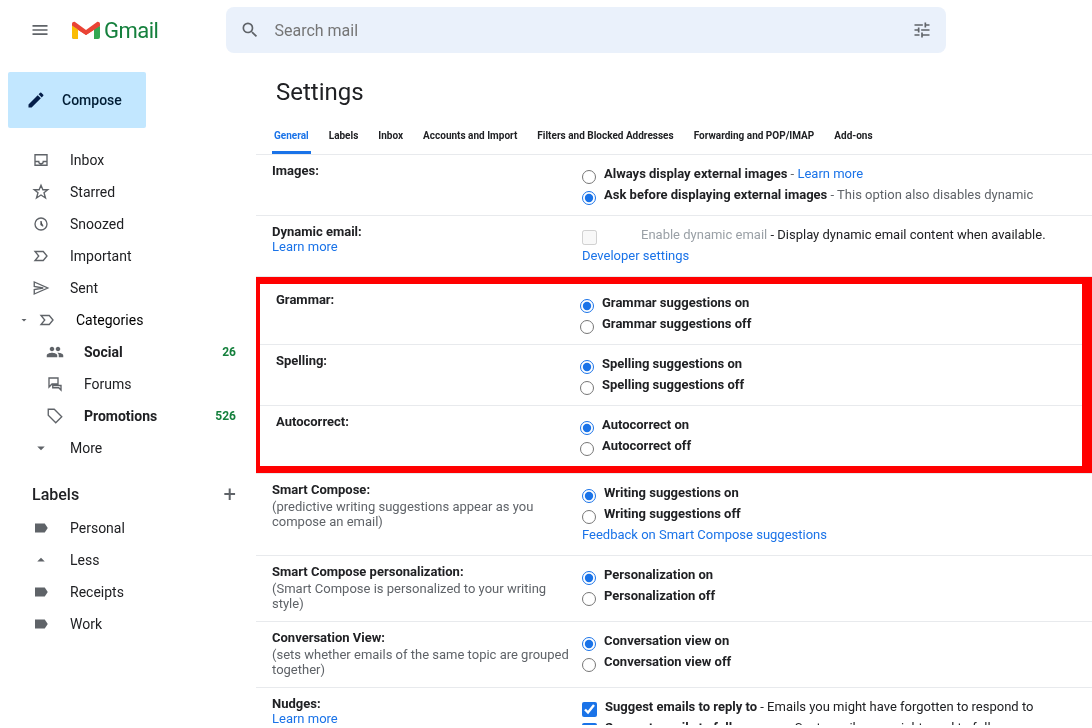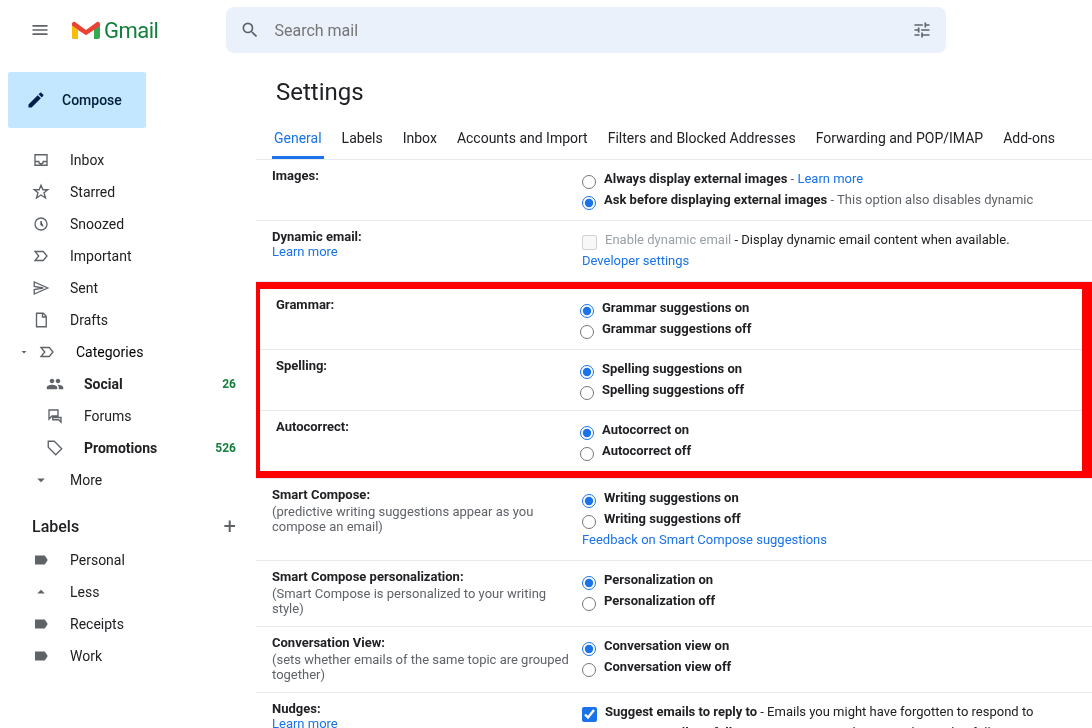--- a/index.html
+++ b/index.html
@@ -20,37 +20,37 @@
 .nav-count { font-size: 12px; color: #5f6368; }
 .nav-item.bold .nav-label { font-weight: 700; }
 .nav-item.bold .nav-count { font-weight: 700; color: #15803d; }
 .nav-expand { display: flex; align-items: center; height: 32px; padding-left: 10px; gap: 6px; cursor: pointer; font-size: 14px; }
 .labels-header { display: flex; align-items: center; justify-content: space-between; padding: 0 12px 0 24px; height: 36px; margin-top: 12px; }
 .labels-title { font-size: 16px; font-weight: 500; color: #202124; }
 .plus-btn { font-size: 22px; color: #5f6368; cursor: pointer; }
 .main { flex: 1; overflow: hidden; background: #fff; border-radius: 16px 0 0 0; }
 .page-title { font-size: 24px; color: #202124; padding: 18px 20px 14px 20px; }
 .tabs { display: flex; gap: 16px; padding: 0 16px; border-bottom: 1px solid #e8eaed; overflow-x: hidden; white-space: nowrap; }
-.tab { padding: 10px 2px; font-size: 14px; color: #202124; font-weight: 400; cursor: pointer; border-bottom: 3px solid transparent; }
+.tab { padding: 10px 2px; font-size: 10px; color: #202124; font-weight: 700; cursor: pointer; border-bottom: 3px solid transparent; }
 .tab.active { color: #1a73e8; border-bottom-color: #1a73e8; }
 .settings-body { overflow-y: auto; height: calc(728px - 60px - 56px - 42px); }
 .setting-row { display: flex; border-bottom: 1px solid #e8eaed; padding: 8px 16px 10px 16px; font-size: 13px; color: #202124; }
 .setting-label { width: 310px; flex-shrink: 0; padding-right: 12px; }
 .setting-label-title { font-weight: 700; }
 .setting-label-sub { font-weight: 400; color: #5f6368; font-size: 13px; margin-top: 2px; }
 .learn-more { color: #1a73e8; text-decoration: none; font-size: 13px; cursor: pointer; }
 .setting-opts { flex: 1; }
 .opt-line { display: flex; align-items: flex-end; gap: 8px; line-height: 20px; min-height: 21px; }
 .opt-text { font-weight: 700; }
 .opt-text-light { font-weight: 400; }
 .opt-trail { font-weight: 400; color: #5f6368; }
 input[type=radio] { width: 14px; height: 14px; accent-color: #1a73e8; margin: 0; cursor: pointer; flex-shrink: 0; }
 input[type=checkbox] { width: 15px; height: 15px; accent-color: #1a73e8; margin: 0; cursor: pointer; flex-shrink: 0; }
 .disabled-cb { accent-color: #dadce0; }
-.disabled-text { color: #9aa0a6; }
+.disabled-text { color: #9aa0a6; margin-left: 36px; }
 .red-box { border: 7px solid #ff0000; border-left: 10px solid #ff0000; border-right: 10px solid #ff0000; margin-left: -6px; }
 .icon { width: 20px; height: 20px; color: #5f6368; flex-shrink: 0; }
 .icon-small { width: 18px; height: 18px; color: #5f6368; flex-shrink: 0; }
 svg { display: block; }
 </style>
 </head>
 <body>
 
 <div class="header">
   <div class="menu-btn">
@@ -120,26 +120,20 @@
           <path fill="none" stroke="#5f6368" stroke-width="1.8" d="M4 6h11l5 6-5 6H4l5-6z"></path>
         </svg>
       <span class="nav-label">Important</span>
     </div>
     <div class="nav-item">
       <svg class="icon-small" viewBox="0 0 24 24">
           <path fill="none" stroke="#5f6368" stroke-width="1.8" d="M3 20l18-8L3 4v6l12 2-12 2z"></path>
         </svg>
       <span class="nav-label">Sent</span>
     </div>
-    <div class="nav-item">
-      <svg class="icon-small" viewBox="0 0 24 24">
-          <path fill="none" stroke="#5f6368" stroke-width="1.8" d="M6 3h9l4 4v14H6zM14 3v5h5"></path>
-        </svg>
-      <span class="nav-label">Drafts</span>
-    </div>
     <div class="nav-expand">
       <svg width="12" height="12" viewBox="0 0 24 24">
           <path fill="#5f6368" d="M7 10l5 5 5-5z"></path>
         </svg>
       <svg class="icon-small" viewBox="0 0 24 24" style="margin-left:2px;">
           <path fill="none" stroke="#5f6368" stroke-width="1.8" d="M4 6h11l5 6-5 6H4l5-6z"></path>
         </svg>
       <span class="nav-label" style="margin-left:14px;">Categories</span>
     </div>
 

